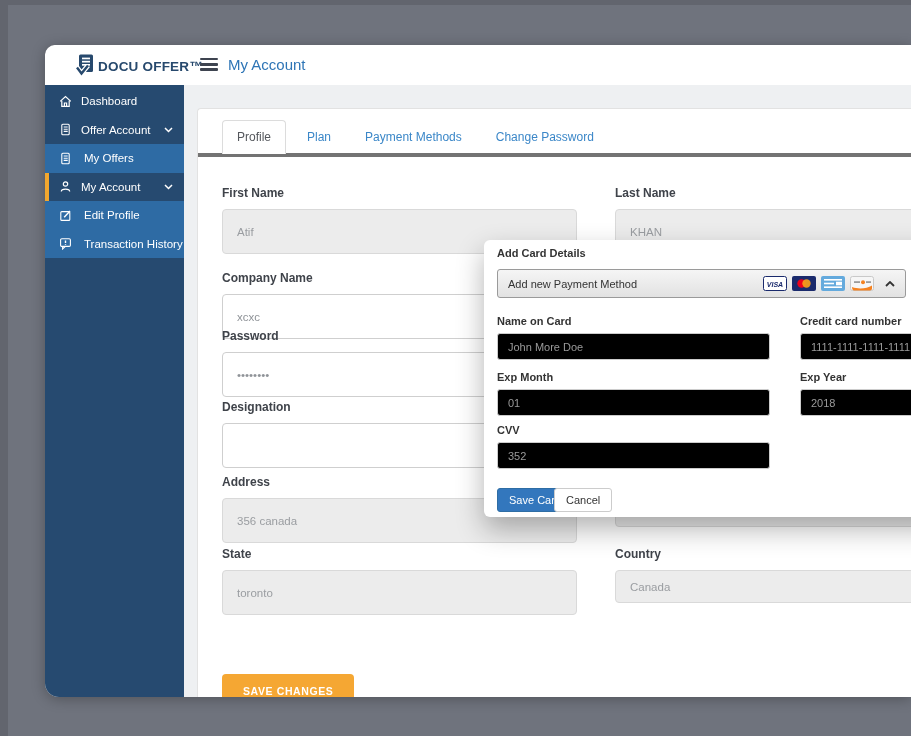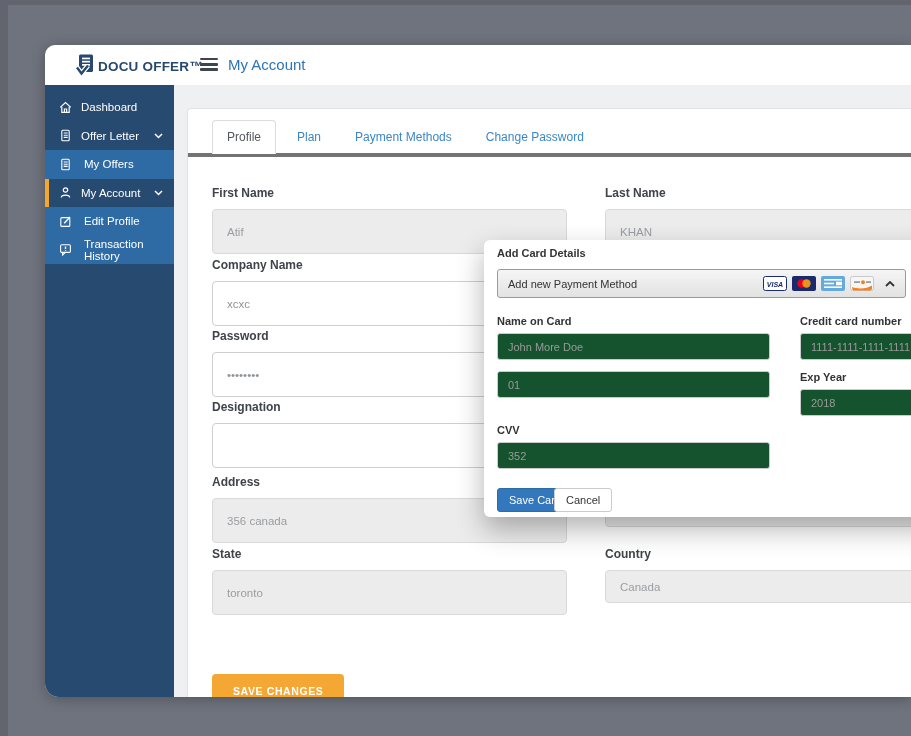--- a/index.html
+++ b/index.html
@@ -14,21 +14,21 @@
             border-radius:10px 0 0 14px; overflow:hidden; box-shadow:0 2px 14px rgba(0,0,0,.28); }
   .appbar { position:absolute; left:0; top:0; right:0; height:40px; background:#fff;border-radius:12px; }
   .logo { position:absolute; left:30px; top:9px; display:flex; align-items:center; gap:3px;
           color:#27496d; font-weight:bold; font-size:13.5px; letter-spacing:.2px; }
   .hamburger { position:absolute; left:155px; top:13px; width:18px; height:13px; cursor:pointer; }
   .hamburger span { display:block; height:2.4px; background:#3e4450; border-radius:1px; margin-bottom:2.8px; }
   .appbar-title { position:absolute; left:183px; top:11px; font-size:15px; color:#2e75b6; }
 
   
   .shell { position:absolute; top:40px; left:0; right:0; bottom:0; display:flex; }
-  .sidebar { width:129px; flex-shrink:0; background:#264a70; padding-top:8px; }
+  .sidebar { width:139px; flex-shrink:0; background:#264a70; padding-top:2px; }
   .side-item { height:28.5px; display:flex; align-items:center; padding-left:14px; gap:9px;
                color:#fff; font-size:11.5px; cursor:pointer; position:relative; }
   .side-item.sub { background:#2e6ba4;gap:12px; }
   .side-item.active::before { content:""; position:absolute; left:0; top:0; bottom:0; width:4px; background:#f3a72e; }
   .side-item.active { padding-left:14px; }
   .side-icon { width:13px; height:13px; flex-shrink:0; display:flex; }
   .side-caret { margin-left:auto; margin-right:11px; display:flex; }
 
   
   .content { flex:1; background:#eef0f2; position:relative; }
@@ -58,21 +58,21 @@
   .modal { position:absolute; left:484px; top:240px; width:470px; height:277px; background:#fff;
            border-radius:6px; box-shadow:0 12px 28px rgba(0,0,0,.30); z-index:50; }
   .modal-title { position:absolute; left:13px; top:7px; font-size:11px; font-weight:bold; color:#333; }
   .accordion { position:absolute; left:13px; top:29px; width:409px; height:29px;
                background:linear-gradient(#f5f5f5,#e2e2e2); border:1px solid #9a9a9a; border-radius:3px;
                display:flex; align-items:center; padding:0 10px; font-size:11px; color:#333; cursor:pointer; }
   .brand-row { margin-left:auto; display:flex; align-items:center; gap:5px; }
   .brand { display:flex; }
   .mg { position:absolute; }
   .mg label { display:block; font-size:11px; font-weight:bold; color:#333; margin-bottom:6px; }
-  .minp { width:100%; height:27px; border:1px solid #ccc; border-radius:3px; background:#14532d;
+  .minp { width:100%; height:27px; border:1px solid #ccc; border-radius:3px; background:#000000;
           padding:0 10px; font-size:11px; color:#9a9a9a; font-family:"Liberation Sans",sans-serif; outline:none; }
   .mcol-l { left:13px; width:273px; }
   .mcol-r { left:316px; width:380px; }
   .btn-save-card { position:absolute; left:13px; top:248px; background:#3377bd; border:1px solid #2e6da4;
                    color:#fff; font-size:11px; padding:5px 11px; border-radius:3px; cursor:pointer;
                    font-family:"Liberation Sans",sans-serif; }
   .btn-cancel { position:absolute; left:70px; top:248px; background:#fff; border:1px solid #ccc;
                 color:#333; font-size:11px; padding:5px 11px; border-radius:3px; cursor:pointer;
                 font-family:"Liberation Sans",sans-serif; }
 </style>
@@ -122,21 +122,21 @@
         </div>
         <div class="side-item">
           <span class="side-icon">
             <svg width="13" height="13" viewBox="0 0 13 13" fill="none" stroke="#fff" stroke-width="1.1">
               <rect x="2.8" y="1.2" width="7.4" height="10.6" rx="1"></rect>
                 <line x1="4.7" y1="4" x2="8.7" y2="4"></line>
                 <line x1="4.7" y1="6.2" x2="8.7" y2="6.2"></line>
                 <line x1="4.7" y1="8.4" x2="8.7" y2="8.4"></line>
             </svg>
             </span>
-          <span>Offer Letter</span>
+          <span>Offer Account</span>
           <span class="side-caret">
             <svg width="9" height="6" viewBox="0 0 9 6" fill="none" stroke="#fff" stroke-width="1.5">
                 <polyline points="1,1 4.5,4.5 8,1"></polyline>
               </svg>
             </span>
         </div>
         <div class="side-item sub">
           <span class="side-icon">
             <svg width="13" height="13" viewBox="0 0 13 13" fill="none" stroke="#fff" stroke-width="1.1">
               <rect x="2.8" y="1.2" width="7.4" height="10.6" rx="1"></rect>
@@ -190,21 +190,21 @@
             <div class="tab active">Profile</div>
             <div class="tab">Plan</div>
             <div class="tab">Payment Methods</div>
             <div class="tab">Change Password</div>
           </div>
 
           <div class="fg col-l" style="top:77px">
             <label>First Name</label>
             <input class="inp disabled" disabled="" value="Atif" style="">
           </div>
-          <div class="fg col-l" style="top:149px">
+          <div class="fg col-l" style="top:162px">
             <label>Company Name</label>
             <input class="inp" value="xcxc" style="">
           </div>
           <div class="fg col-l" style="top:220px">
             <label>Password</label>
             <input class="inp" value="••••••••" style="">
           </div>
           <div class="fg col-l" style="top:291px">
             <label>Designation</label>
             <input class="inp" value="" style="">
@@ -281,20 +281,21 @@
 
     <div class="mg mcol-l" style="top:75px">
       <label>Name on Card</label>
       <input class="minp" value="John More Doe" style="">
     </div>
     <div class="mg mcol-r" style="top:75px">
       <label>Credit card number</label>
       <input class="minp" value="1111-1111-1111-1111" style="">
     </div>
     <div class="mg mcol-l" style="top:131px">
+      <label>Exp Month</label>
       <input class="minp" value="01" style="">
     </div>
     <div class="mg mcol-r" style="top:131px">
       <label>Exp Year</label>
       <input class="minp" value="2018" style="">
     </div>
     <div class="mg mcol-l" style="top:184px">
       <label>CVV</label>
       <input class="minp" value="352" style="">
     </div>

